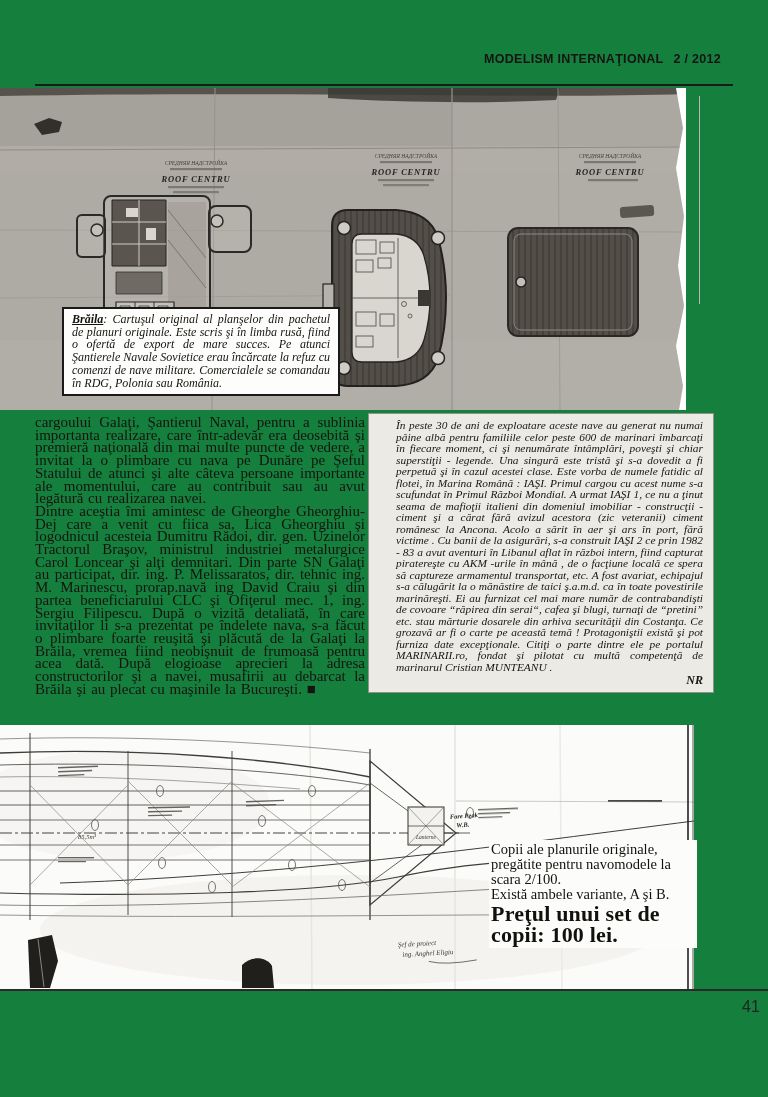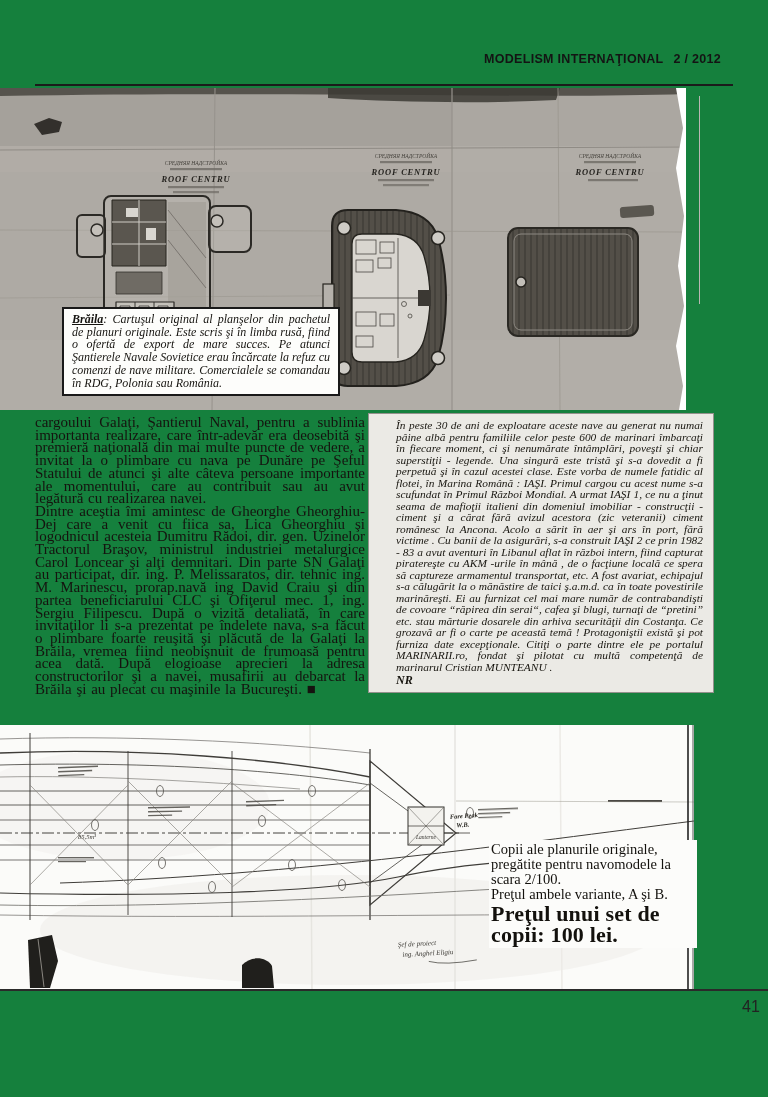--- a/index.html
+++ b/index.html
@@ -23,21 +23,21 @@
            font-style:italic;font-size:12px;line-height:12.7px;text-align:justify;color:#15130f;}
   .cap-box .lead{text-decoration:underline;font-weight:bold;}
 
   
   .col-left{top:416px;left:35px;width:330px;font-size:15px;line-height:12.7px;
             text-align:justify;word-spacing:1px;color:#15130f;}
   .col-left p{margin:0;}
   .col-right{top:413px;left:368px;width:346px;box-sizing:border-box;background:#ebeae5;
              border:1px solid #93918c;padding:6px 10px 5px 27px;
              font-style:italic;font-size:11.4px;line-height:11.5px;text-align:justify;color:#17150f;}
-  .col-right .sig{font-weight:bold;margin-top:2px;font-size:12px;}
+  .col-right .sig{text-align:right;font-weight:bold;margin-top:2px;font-size:12px;}
 
   
   .bot-draw{top:725px;left:0;width:694px;height:266px;}
 
   
   .price-cap{top:840px;left:489px;width:206px;background:#fcfcfa;padding:2px 0 2px 2px;
              font-size:14.5px;line-height:15px;color:#13110d;}
   .price-cap .big{font-weight:bold;font-size:22px;line-height:21px;letter-spacing:.2px;margin:1px 0;}
 
   
@@ -273,20 +273,20 @@
       <text y="10" x="4" font-size="7" font-style="italic" fill="#3a3833">ing. Anghel Eligiu</text>
       <path d="M30,16 q16,5 48,1" stroke="#3a3833" stroke-width=".7" fill="none"></path>
     </g>
 
     <line x1="688" y1="0" x2="688" y2="266" stroke="#222" stroke-width="1.6"></line>
     <line x1="693" y1="0" x2="693" y2="266" stroke="#555" stroke-width="1"></line>
   </svg>
 
   <div class="abs price-cap">
     <div>Copii ale planurile originale, pregătite pentru navomodele la scara 2/100.</div>
-    <div>Preţul ambele variante, A şi B.</div>
+    <div>Există ambele variante, A şi B.</div>
     <div class="big">Preţul unui set de copii: 100 lei.</div>
   </div>
 
   <div class="abs foot-rule"></div>
   <div class="abs pageno">41</div>
 
 </div>
 
 </body></html>

